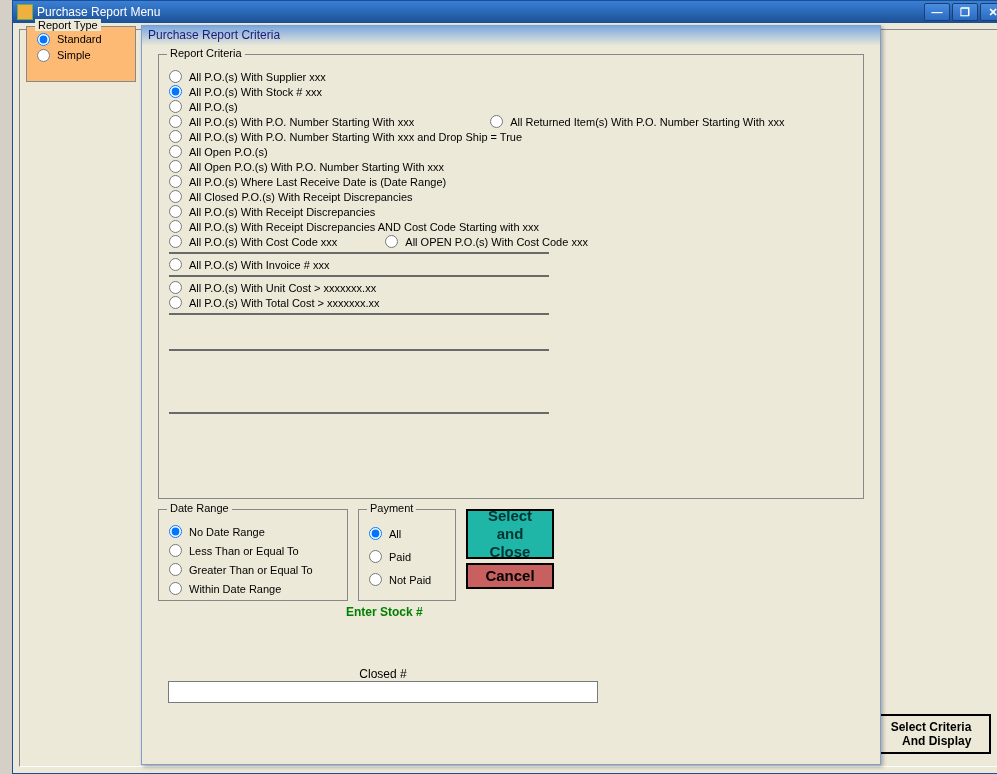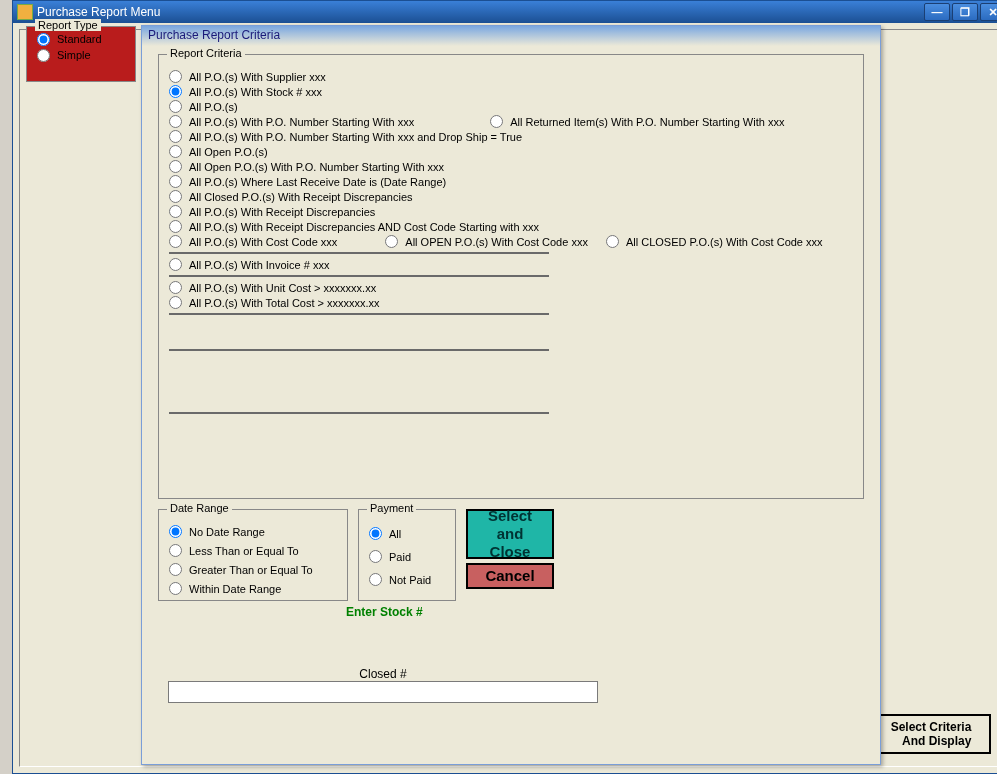--- a/index.html
+++ b/index.html
@@ -64,21 +64,21 @@
     background:#ece9d8;
   }
 
   
   .report-type-box {
     position:absolute;
     left:6px; bottom:4px;
     width:110px; height:56px;
     border:1px solid #888;
     padding:4px 6px 2px 6px;
-    background:#b91c1c;
+    background:#fdba74;
   }
   .radio-row {
     display:flex; align-items:center;
     height:16px;
     gap:4px;
   }
   .radio-row input { margin:0 3px 0 0; }
 
   .select-criteria-btn {
     position:absolute;
@@ -290,24 +290,20 @@
             </div>
           <div class="row-inline">
             <div class="radio-row">
                 <input type="radio" name="c" style="">
                 <label>All P.O.(s) With Cost Code xxx</label>
               </div>
             <div class="radio-row" style="margin-left:30px">
                 <input type="radio" name="c" style="">
                 <label>All  OPEN P.O.(s) With Cost Code xxx</label>
               </div>
-            <div class="radio-row">
-                <input type="radio" name="c" style="">
-                <label>All  CLOSED P.O.(s) With Cost Code xxx</label>
-              </div>
           </div>
           <hr class="sub-hr">
           <div class="radio-row">
               <input type="radio" name="c" style="">
               <label>All P.O.(s) With Invoice # xxx</label>
             </div>
           <hr class="sub-hr">
           <div class="radio-row">
               <input type="radio" name="c" style="">
               <label>All  P.O.(s) With  Unit Cost &gt; xxxxxxx.xx</label>

